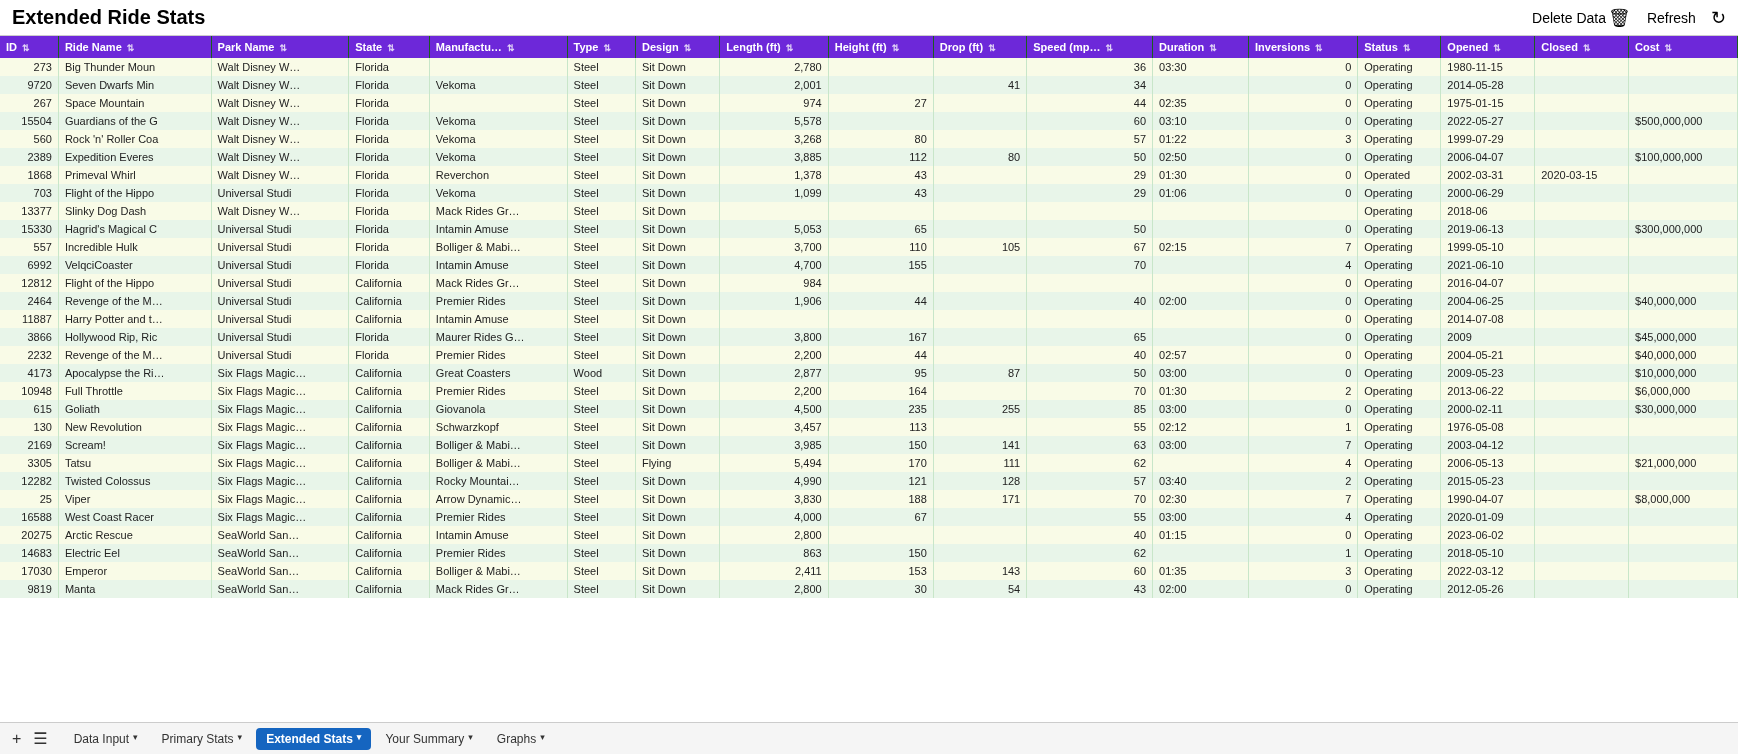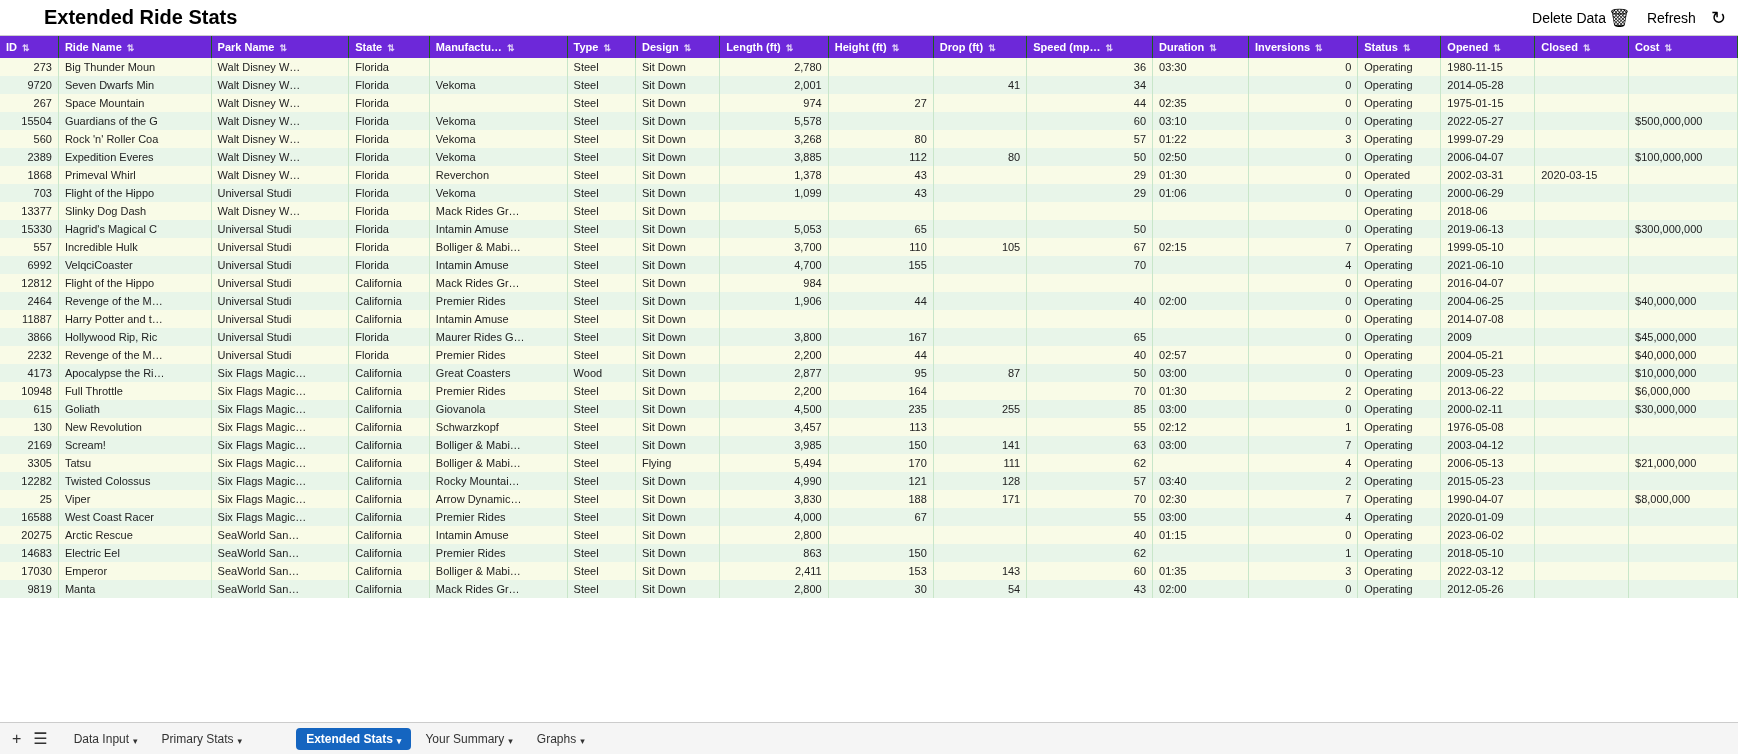--- a/index.html
+++ b/index.html
@@ -12,21 +12,20 @@
       justify-content: space-between;
       padding: 6px 12px;
       border-bottom: 1px solid #ccc;
       background: #fff;
       flex-shrink: 0;
     }
     .app-title {
       font-size: 20px;
       font-weight: bold;
       color: #000;
-      margin-left: 32px;
     }
     .header-actions {
       display: flex;
       align-items: center;
       gap: 16px;
     }
     .delete-data-btn {
       display: flex;
       align-items: center;
       gap: 2px;
@@ -129,36 +128,35 @@
     .tab-icon-btn {
       background: none;
       border: none;
       cursor: pointer;
       font-size: 16px;
       color: #333;
       padding: 2px 4px;
     }
     .tab {
       display: flex;
-      align-items: flex-end;
+      align-items: flex-start;
       gap: 4px;
       padding: 4px 10px;
       border-radius: 4px;
       cursor: pointer;
       font-size: 12px;
       color: #333;
       background: none;
       border: none;
       white-space: nowrap;
     }
     .tab.active {
       background: #1565c0;
       color: #fff;
       font-weight: bold;
-      margin-left: 40px;
     }
     .tab .chevron {
       font-size: 9px;
     }
   </style>
 </head>
 <body>
 
 <div class="app-header">
   <span class="app-title">Extended Ride Stats</span>

